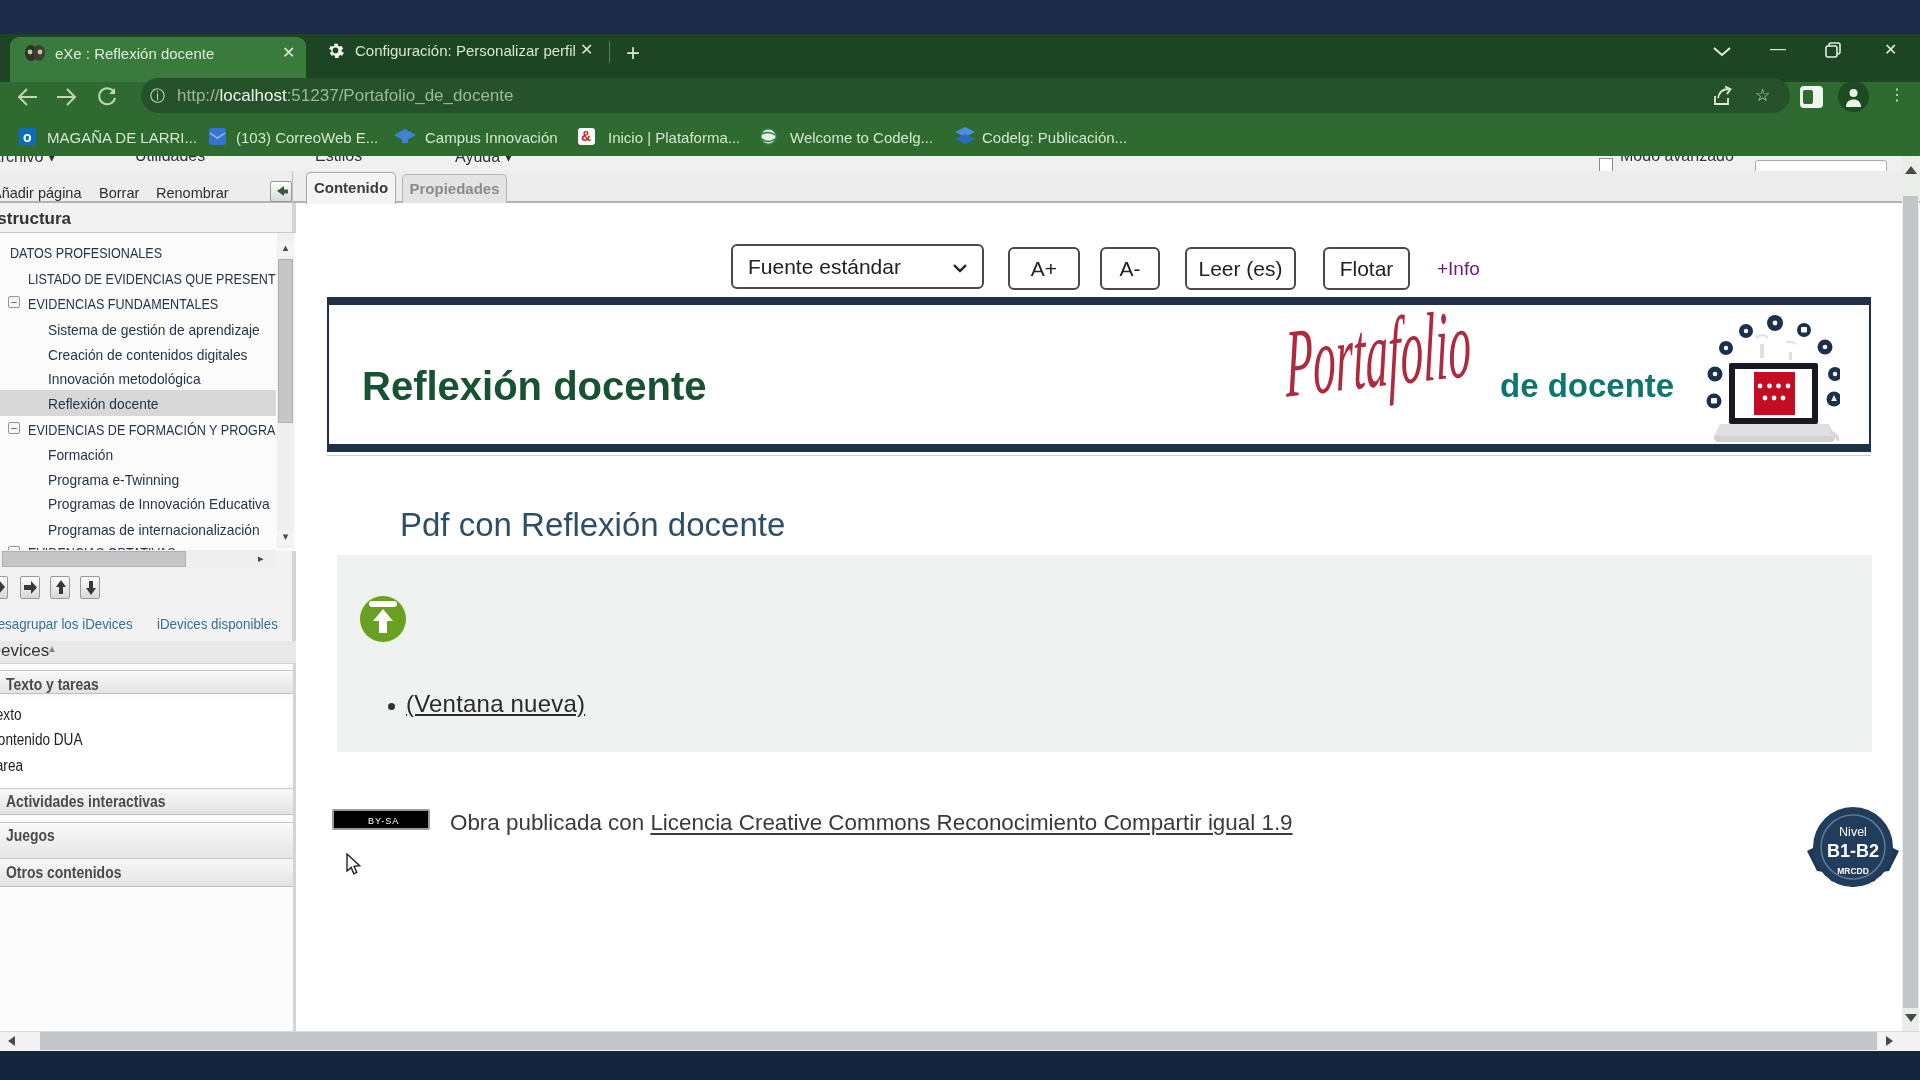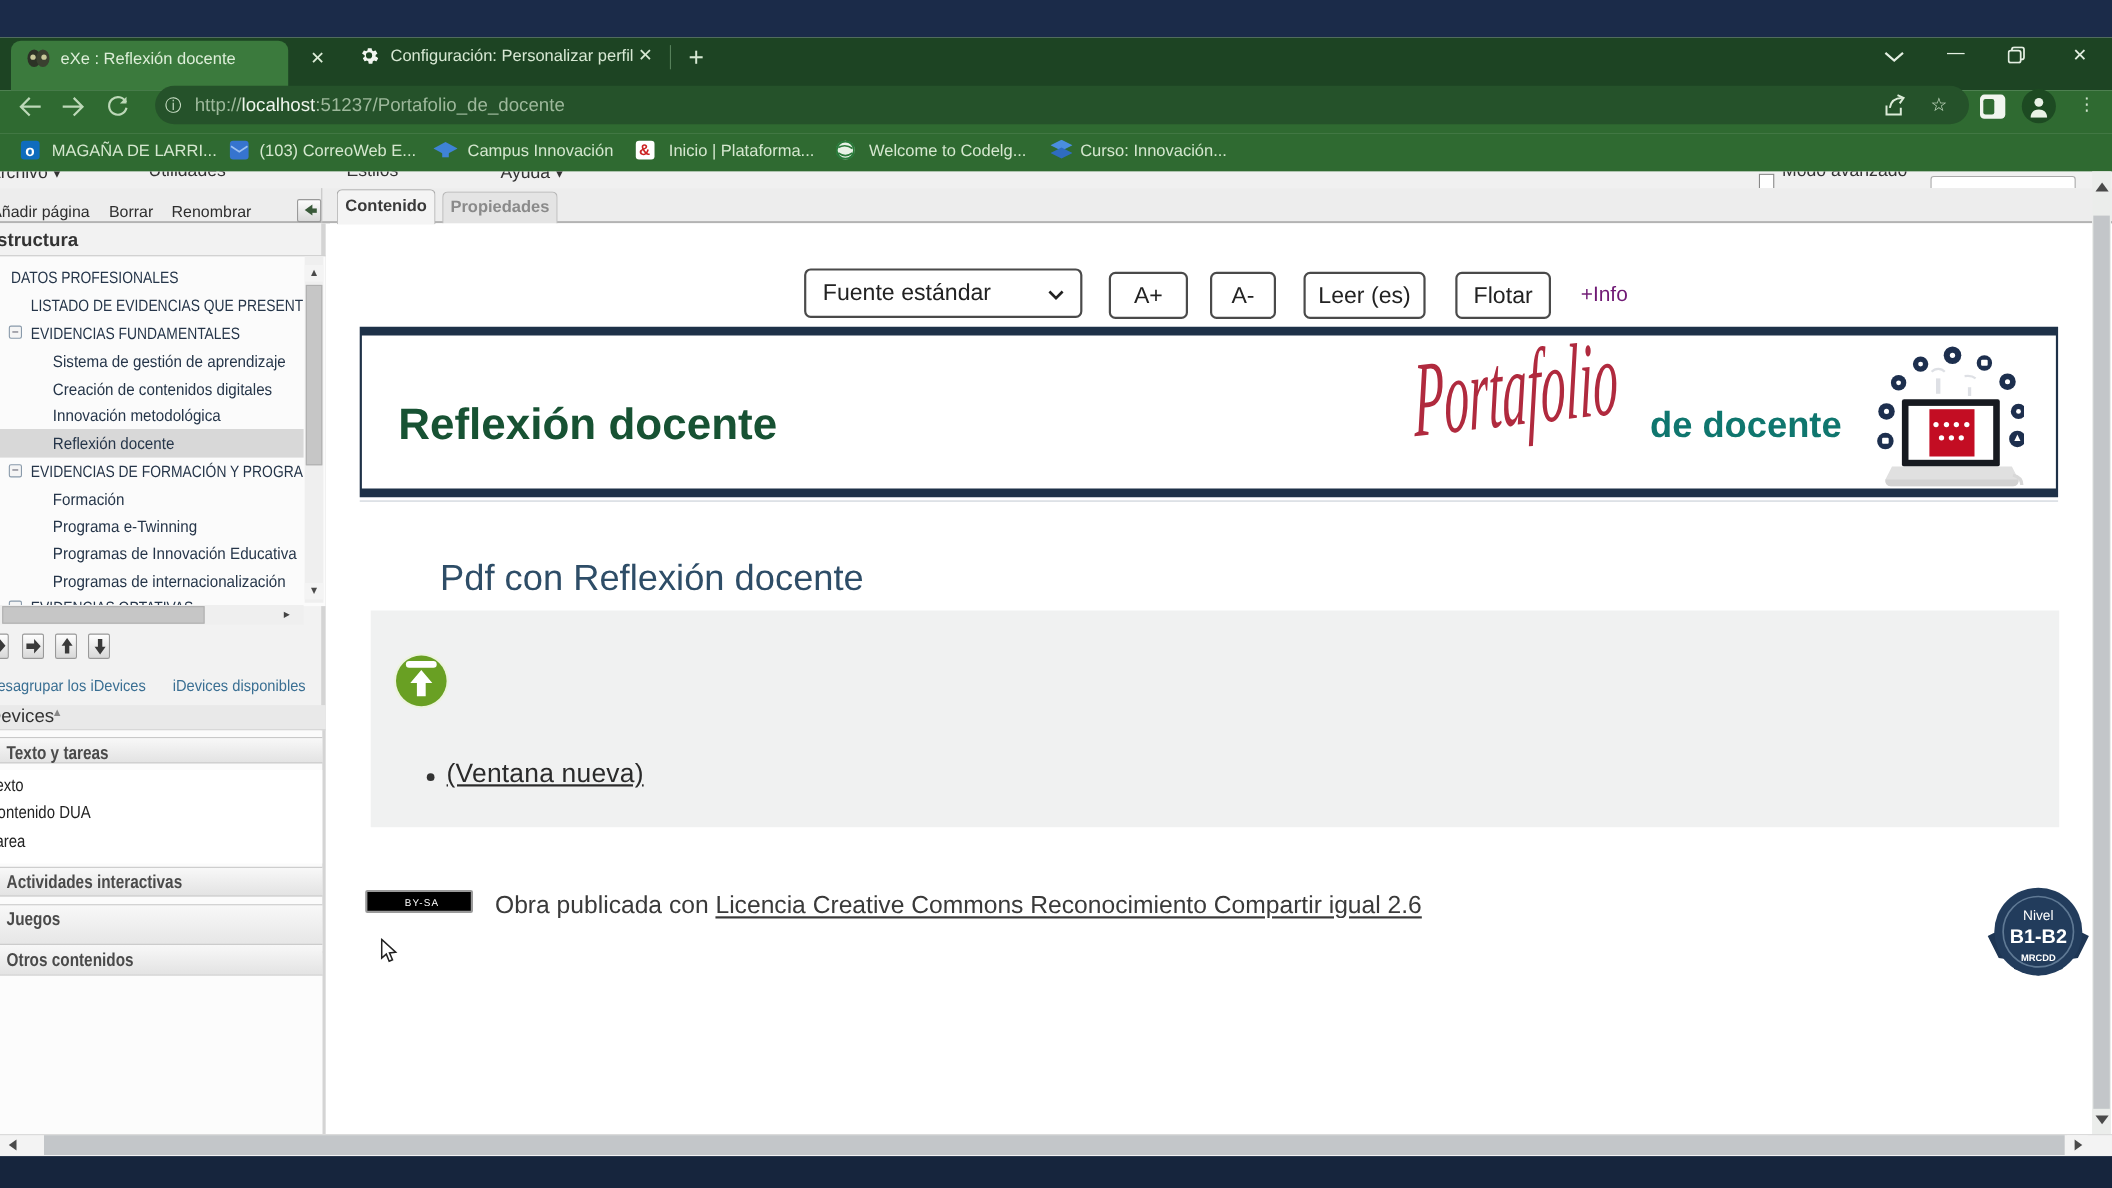--- a/index.html
+++ b/index.html
@@ -1,21 +1,21 @@
 <!DOCTYPE html>
 <html><head><meta charset="utf-8">
 <style>
 *{margin:0;padding:0;box-sizing:border-box;}
 html,body{width:1920px;height:1080px;overflow:hidden;}
 body{font-family:"Liberation Sans",sans-serif;background:#fff;position:relative;}
 .abs{position:absolute;}
 
 #topbar{left:0;top:0;width:1920px;height:34px;background:#1b2b49;}
 #tabstrip{left:0;top:34px;width:1920px;height:48px;background:#1d4423;}
-#tab1{left:10px;top:37px;width:252px;height:45px;background:#3b7a3d;border-radius:9px 9px 0 0;}
+#tab1{left:10px;top:37px;width:296px;height:45px;background:#3b7a3d;border-radius:9px 9px 0 0;}
 #tab1 .title{position:absolute;left:45px;top:8px;font-size:15px;color:#ddeed8;}
 #tab1 .x{position:absolute;left:272px;top:6px;font-size:16px;color:#ddeed8;}
 #tab2title{left:355px;top:42px;font-size:15px;color:#d7e8d3;}
 #tab2x{left:580px;top:40px;font-size:16px;color:#d7e8d3;}
 #tabsep{left:609px;top:41px;width:1px;height:22px;background:#56805a;}
 #newtab{left:626px;top:39px;font-size:24px;font-weight:300;color:#d7e8d3;}
 .winbtn{top:40px;font-size:16px;color:#e4efe2;}
 #toolbar{left:0;top:82px;width:1920px;height:39px;background:#2f6a31;}
 #bookbar{left:0;top:121px;width:1920px;height:35px;background:#2f6a31;}
 #omni{left:141px;top:78px;width:1649px;height:35px;background:#25522a;border-radius:18px;}
@@ -150,21 +150,21 @@
 <div class="abs" style="left:760px;top:128px;width:17px;height:17px;border-radius:50%;background:#e8f2e6"></div>
 <svg class="abs" style="left:760px;top:128px" width="17" height="17">
     <circle cx="8.5" cy="8.5" r="8" fill="none" stroke="#2a7a3a" stroke-width="2"></circle>
     <path d="M2 6c4-2 9-2 13 1M2 11c4 3 9 3 13 0" stroke="#2a7a3a" stroke-width="1.5" fill="none"></path>
   </svg>
 <div class="abs bm" style="left:790px">Welcome to Codelg...</div>
 <svg class="abs" style="left:955px;top:127px" width="20" height="19">
     <polygon points="10,0 20,5 10,10 0,5" fill="#4a8ede"></polygon>
     <polygon points="10,7 20,12 10,17 0,12" fill="#2f6cc0"></polygon>
   </svg>
-<div class="abs bm" style="left:982px">Curso: Innovación...</div>
+<div class="abs bm" style="left:982px">Codelg: Publicación...</div>
 
 <div class="abs" id="exemenu">
   <div class="menuitem" style="left:-10px">Archivo ▾</div>
   <div class="menuitem" style="left:135px">Utilidades</div>
   <div class="menuitem" style="left:315px">Estilos</div>
   <div class="menuitem" style="left:455px">Ayuda ▾</div>
   <div class="menuitem" style="left:1599px;width:14px;height:14px;border:1px solid #888;background:#fff;top:2px"></div>
   <div class="menuitem" style="left:1620px">Modo avanzado</div>
   <div class="menuitem" style="left:1755px;width:132px;height:22px;background:#fff;border:1px solid #aaa;border-radius:3px;top:4px"></div>
 </div>
@@ -311,21 +311,21 @@
     <rect x="12" y="8" width="28" height="6" rx="3" fill="#fff"></rect>
     <path d="M26 16l-10 12h6v12h8V28h6z" fill="#fff"></path>
   </svg>
   <div id="bullet"></div>
   <div id="ventana">(Ventana nueva)</div>
 
   <div class="abs" style="left:32px;top:606px;width:98px;height:21px;background:#000;border:2px solid #9a9a9a;border-radius:2px">
     <span style="position:absolute;left:3px;top:18px;color:#fff;font-size:12px;font-weight:bold">(cc)</span>
     <span style="position:absolute;left:34px;top:5px;color:#fff;font-size:9px;letter-spacing:1px">BY-SA</span>
   </div>
-  <div id="obra">Obra publicada con <u>Licencia Creative Commons Reconocimiento Compartir igual 2.6</u></div>
+  <div id="obra">Obra publicada con <u>Licencia Creative Commons Reconocimiento Compartir igual 1.9</u></div>
 
   <svg class="abs" style="left:46px;top:650px" width="16" height="24">
       <path d="M1 1v17l4.2-3.6 2.6 6.4 3-1.3-2.7-6.2 5.6-.6z" fill="#fff" stroke="#222" stroke-width="1.4"></path>
     </svg>
 
   <svg class="abs" style="left:1503px;top:602px" width="100" height="82" viewBox="0 0 100 82">
     <polygon points="4,46 20,38 20,58 34,55 28,68 14,66" fill="#1e3654"></polygon>
     <polygon points="96,46 80,38 80,58 66,55 72,68 86,66" fill="#1e3654"></polygon>
     <polygon points="26,58 50,70 74,58 72,76 50,82 28,76" fill="#1e3654"></polygon>
     <circle cx="50" cy="42" r="40" fill="#223c5c"></circle>

